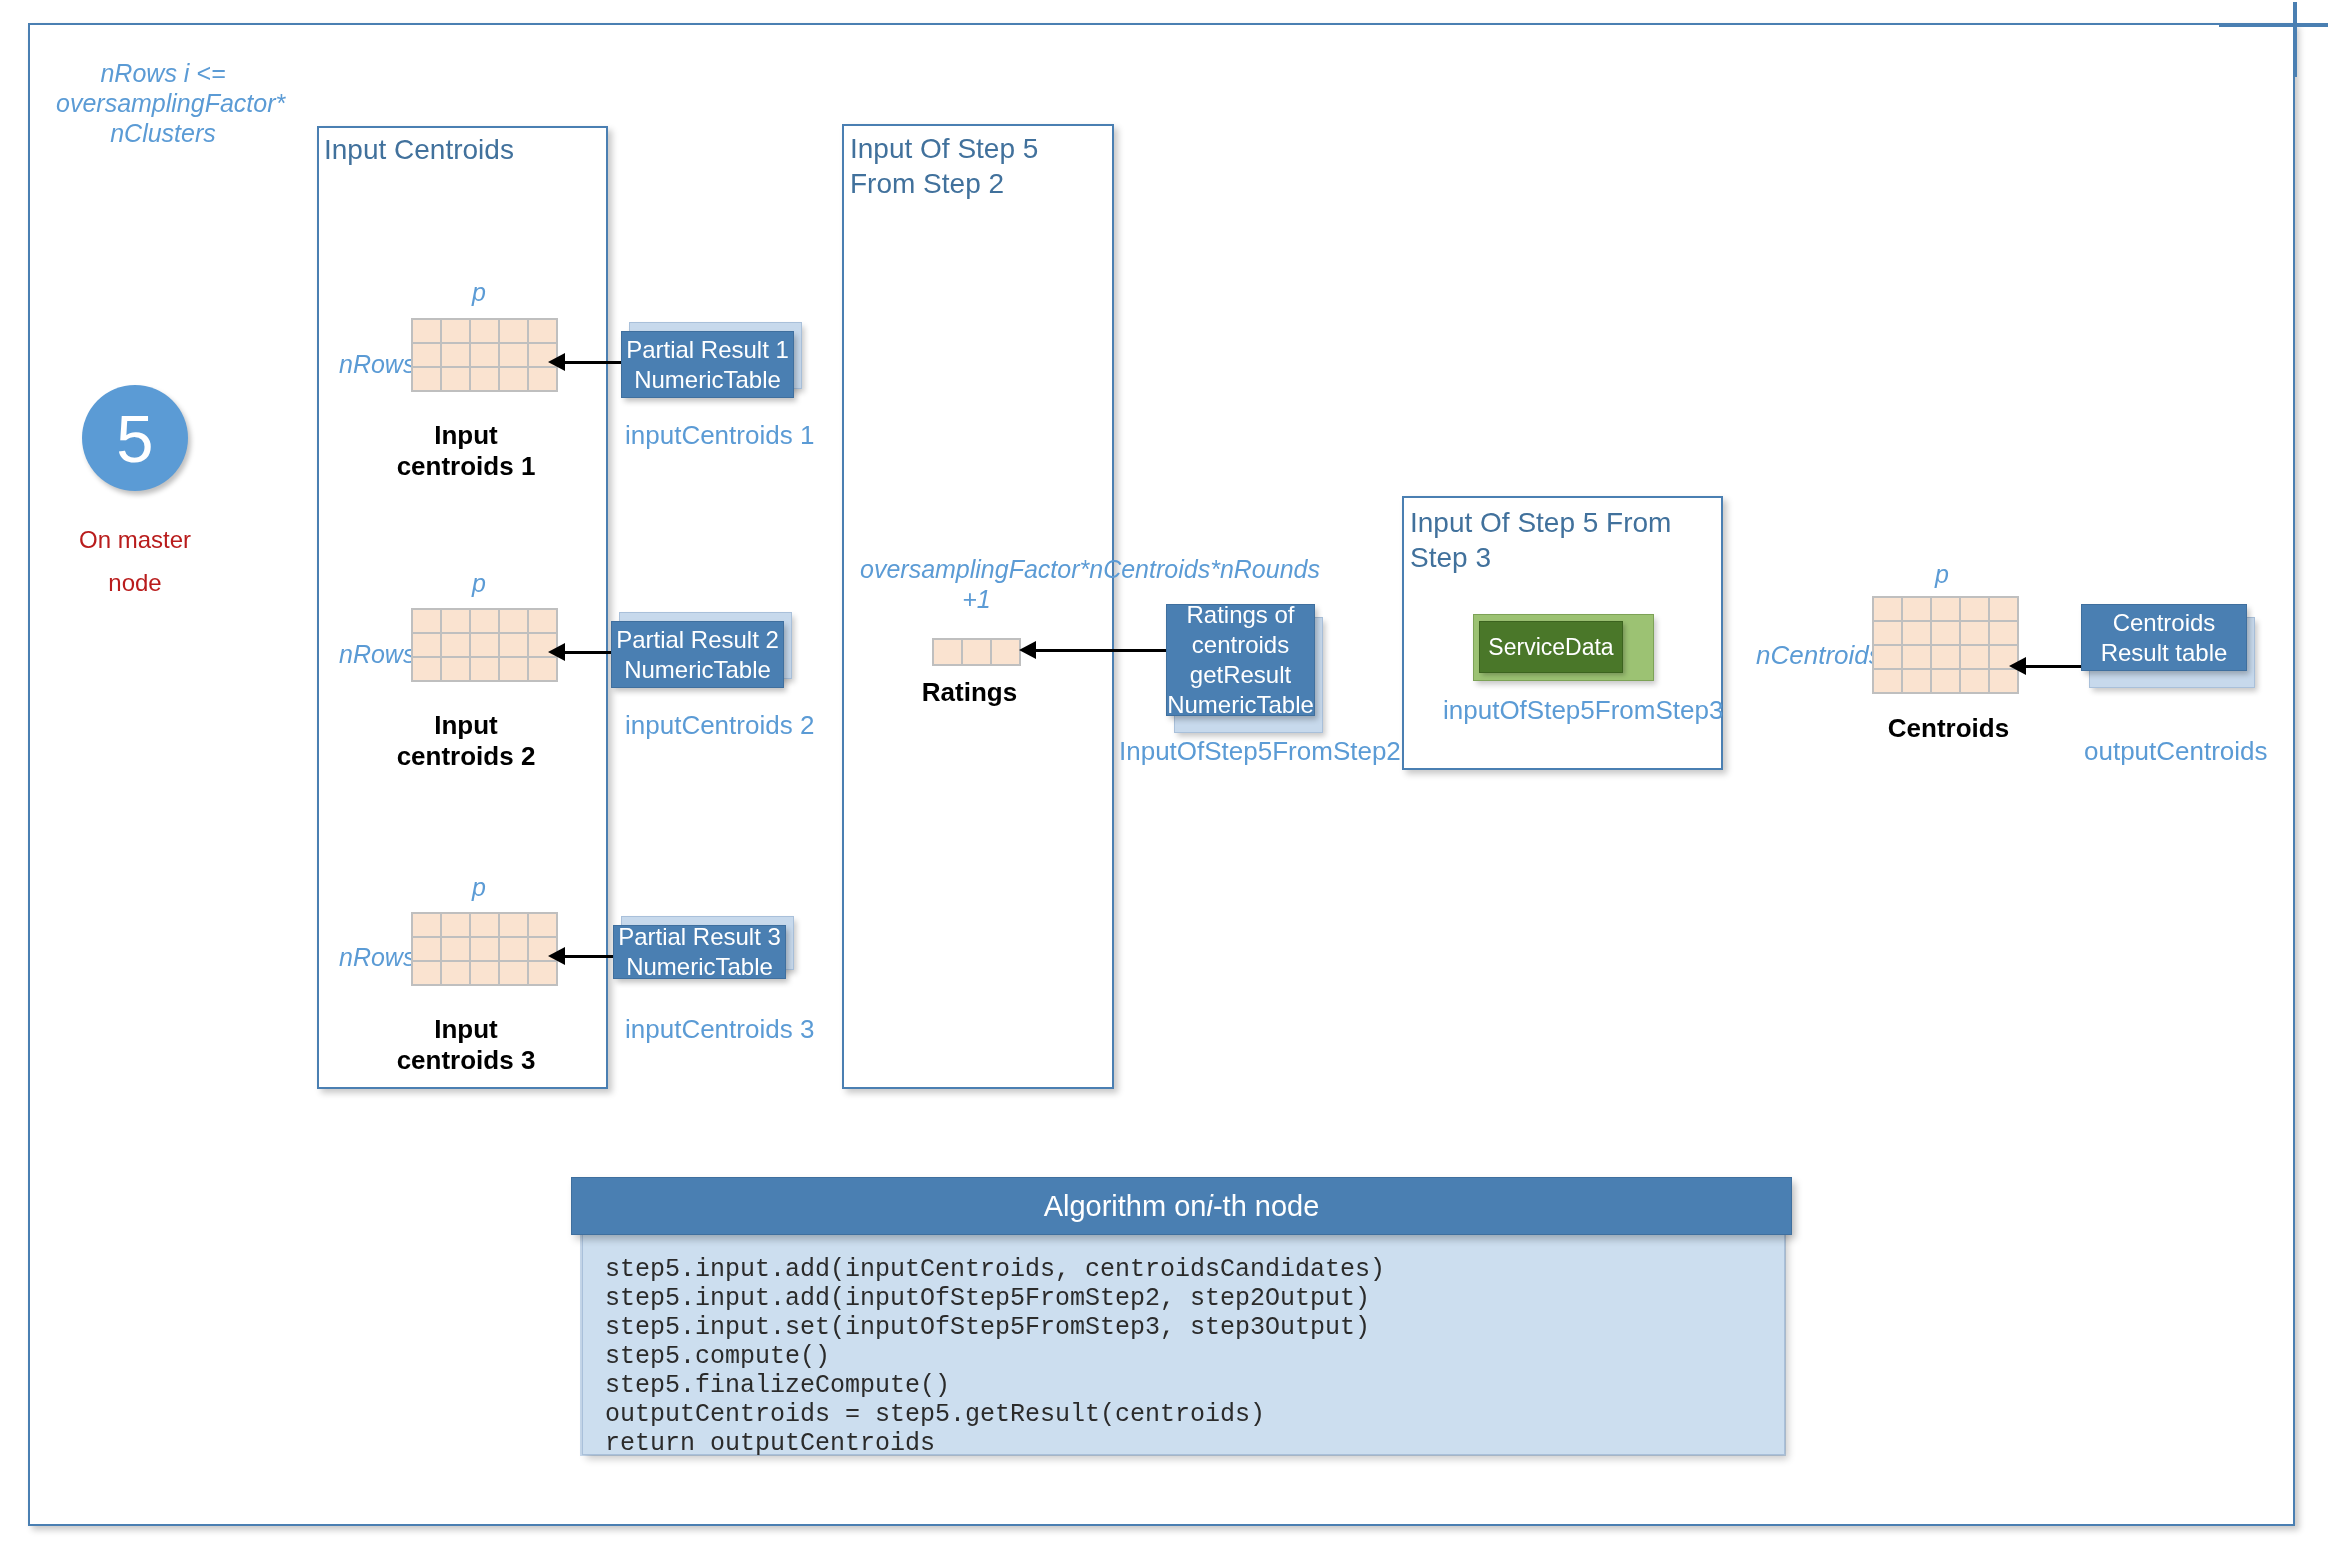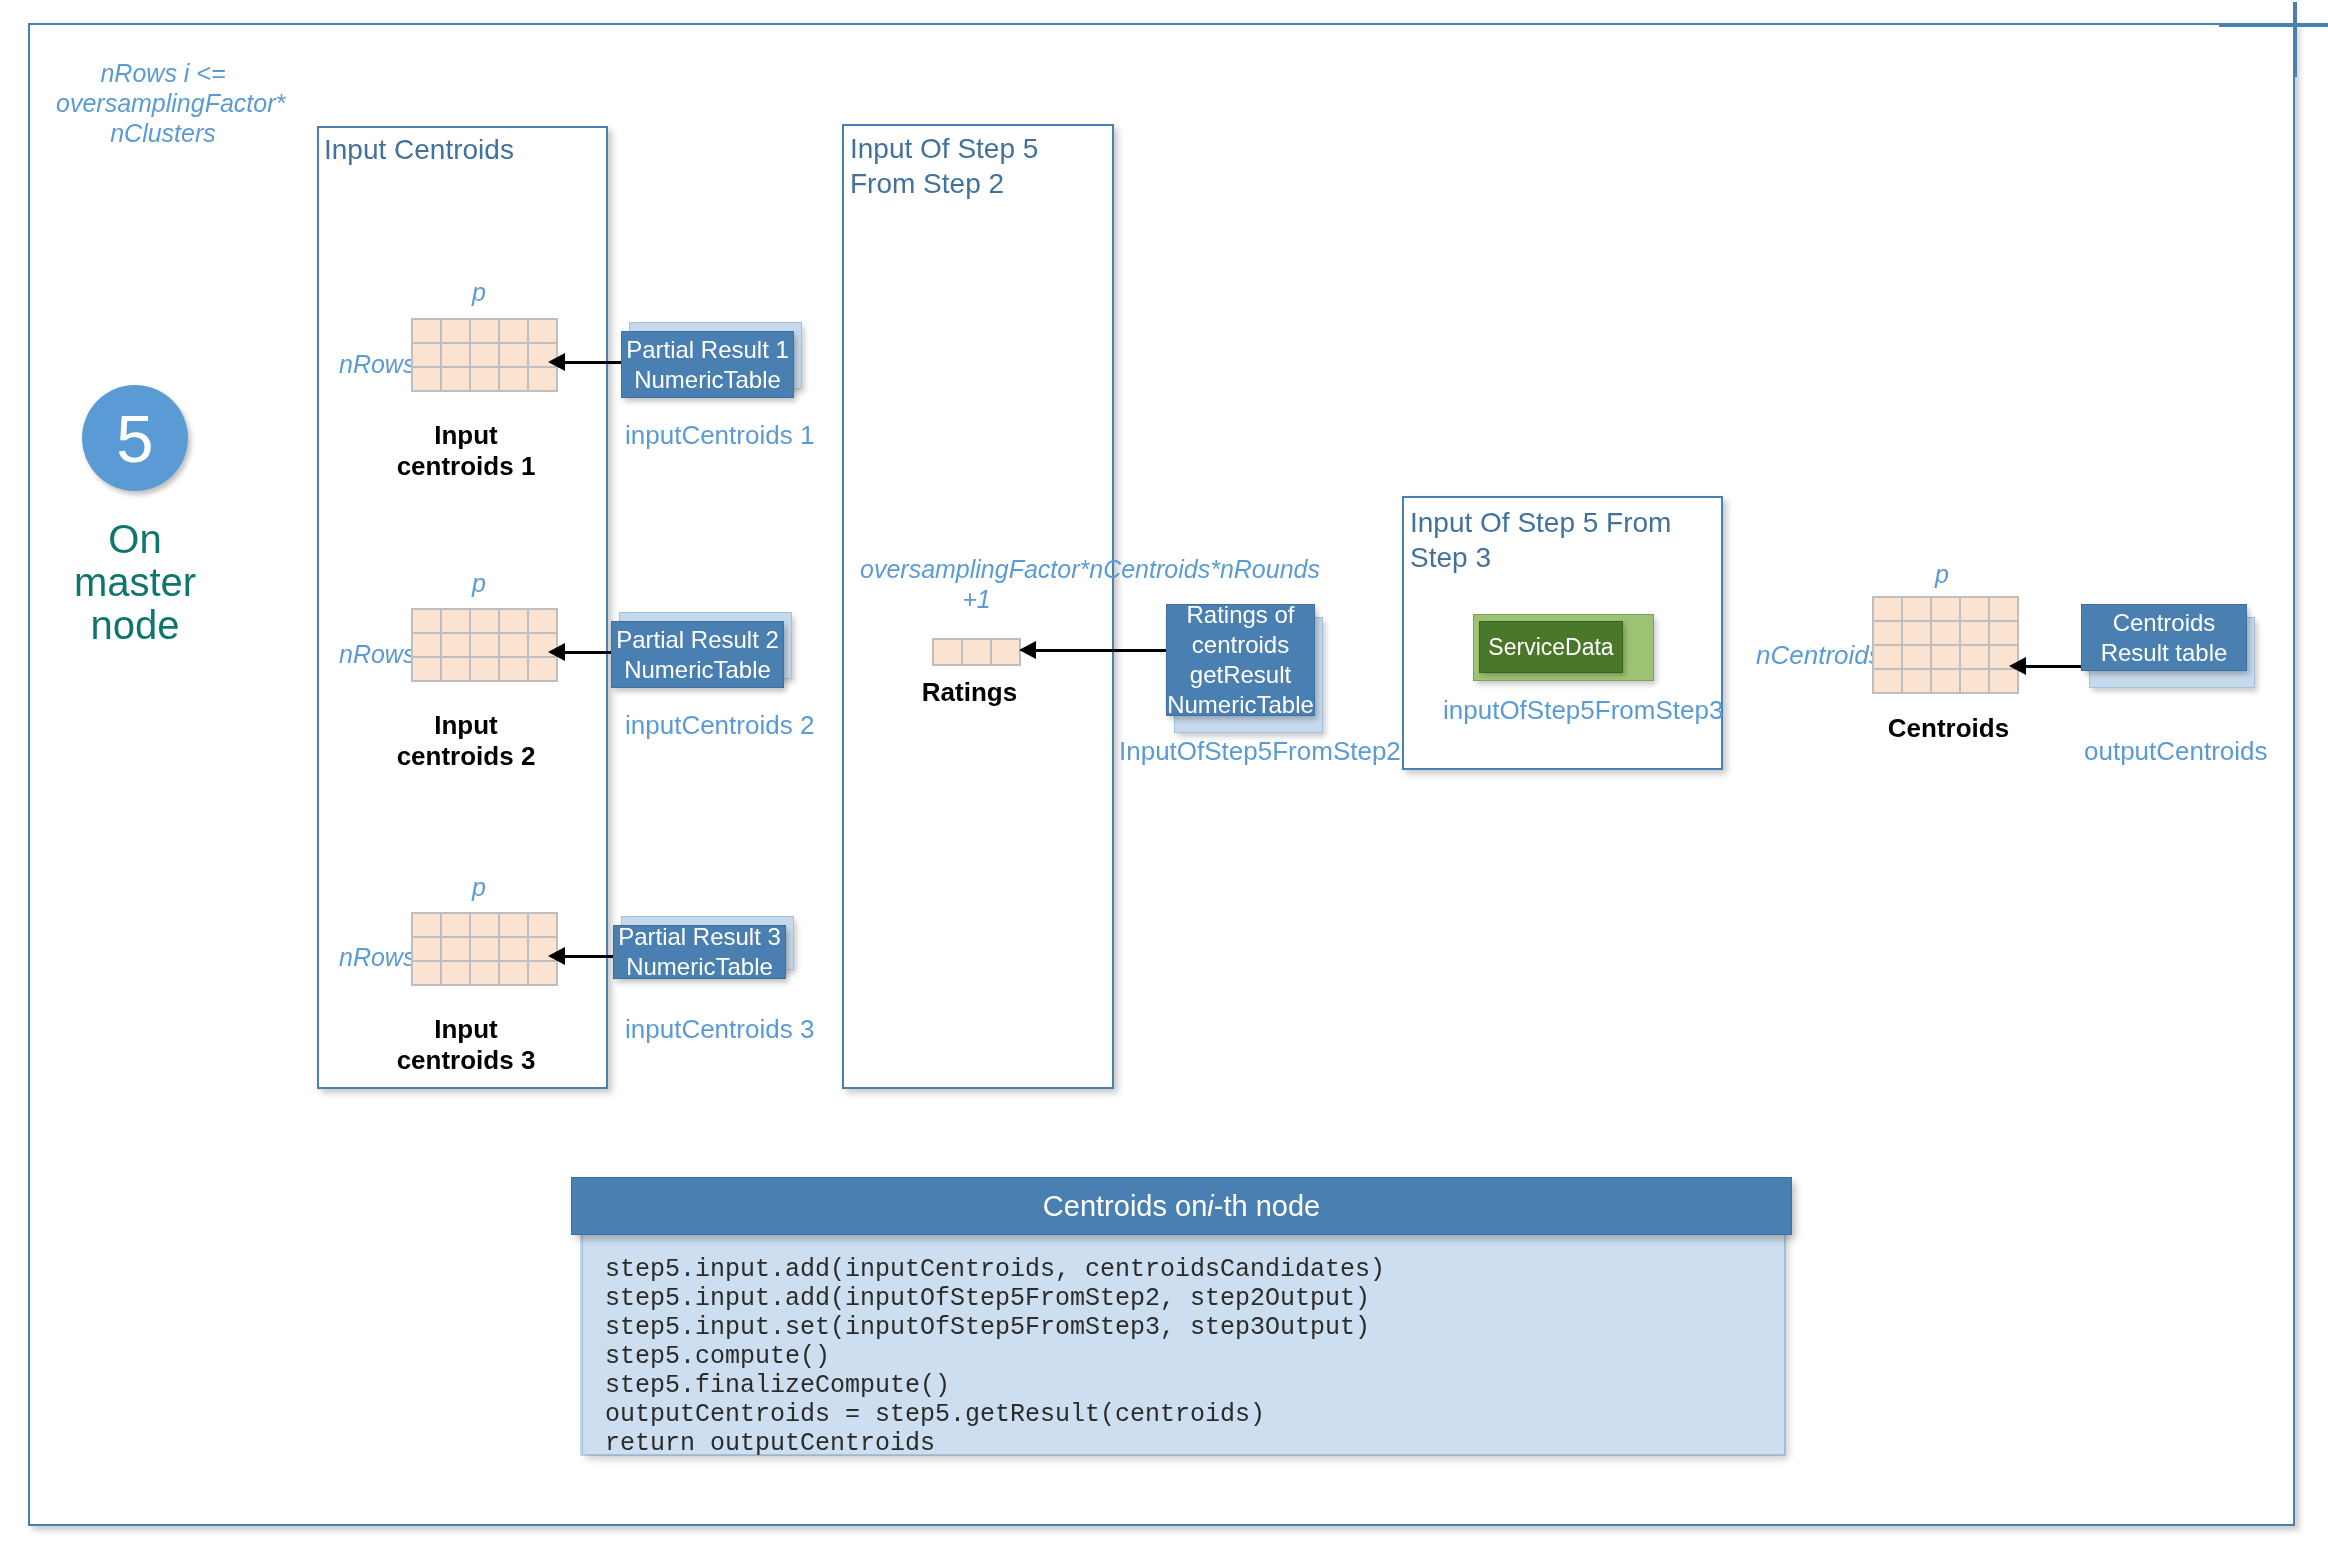--- a/index.html
+++ b/index.html
@@ -20,21 +20,21 @@
   .blue-ital-sm{color:#5b9bd5;font-style:italic;font-size:25px;position:absolute;white-space:nowrap;}
   .black-bold{color:#000;font-weight:bold;font-size:26px;position:absolute;
        text-align:center;line-height:31px;}
 
   
   #step-badge{position:absolute;left:82px;top:385px;width:106px;height:106px;
        border-radius:50%;background:#5b9bd5;color:#fff;font-size:67px;
        display:flex;align-items:center;justify-content:center;
        box-shadow:2.8px 3.7px 5.6px rgba(0,0,0,.25);}
   #step-node-label{position:absolute;left:56px;top:518px;width:158px;text-align:center;
-       color:#0f766e;font-size:40px;line-height:43px;}
+       color:#b91c1c;font-size:24px;line-height:43px;}
 
   
   .panel{position:absolute;background:#fff;border:2.8px solid #4a7fb2;
        box-sizing:border-box;box-shadow:3.7px 3.7px 6.5px rgba(0,0,0,.22);}
   .panel-title{position:absolute;color:#41719c;font-size:28px;line-height:35px;}
 
   
   .matrix{position:absolute;display:grid;border:0.9px solid #bfbfbf;
        box-sizing:content-box;}
   .matrix div{border:0.9px solid #bfbfbf;background:#fae3d0;box-sizing:border-box;}
@@ -263,21 +263,21 @@
   <div class="front">
       <span>Centroids Result table</span>
     </div>
 </div>
 <div class="blue-label" style="left:2084px;top:736px;text-align:right;">outputCentroids</div>
 
 <div id="algo-block">
   <div id="algo-shadowbody"></div>
   <div id="algo-body"></div>
   <div id="algo-header">
-    <span>Centroids on </span>
+    <span>Algorithm on </span>
       <i>i</i>
       <span>-th node</span>
   </div>
   <div id="algo-code">step5.input.add(inputCentroids, centroidsCandidates)
 step5.input.add(inputOfStep5FromStep2, step2Output)
 step5.input.set(inputOfStep5FromStep3, step3Output)
 step5.compute()
 step5.finalizeCompute()
 outputCentroids = step5.getResult(centroids)
 return outputCentroids</div>

